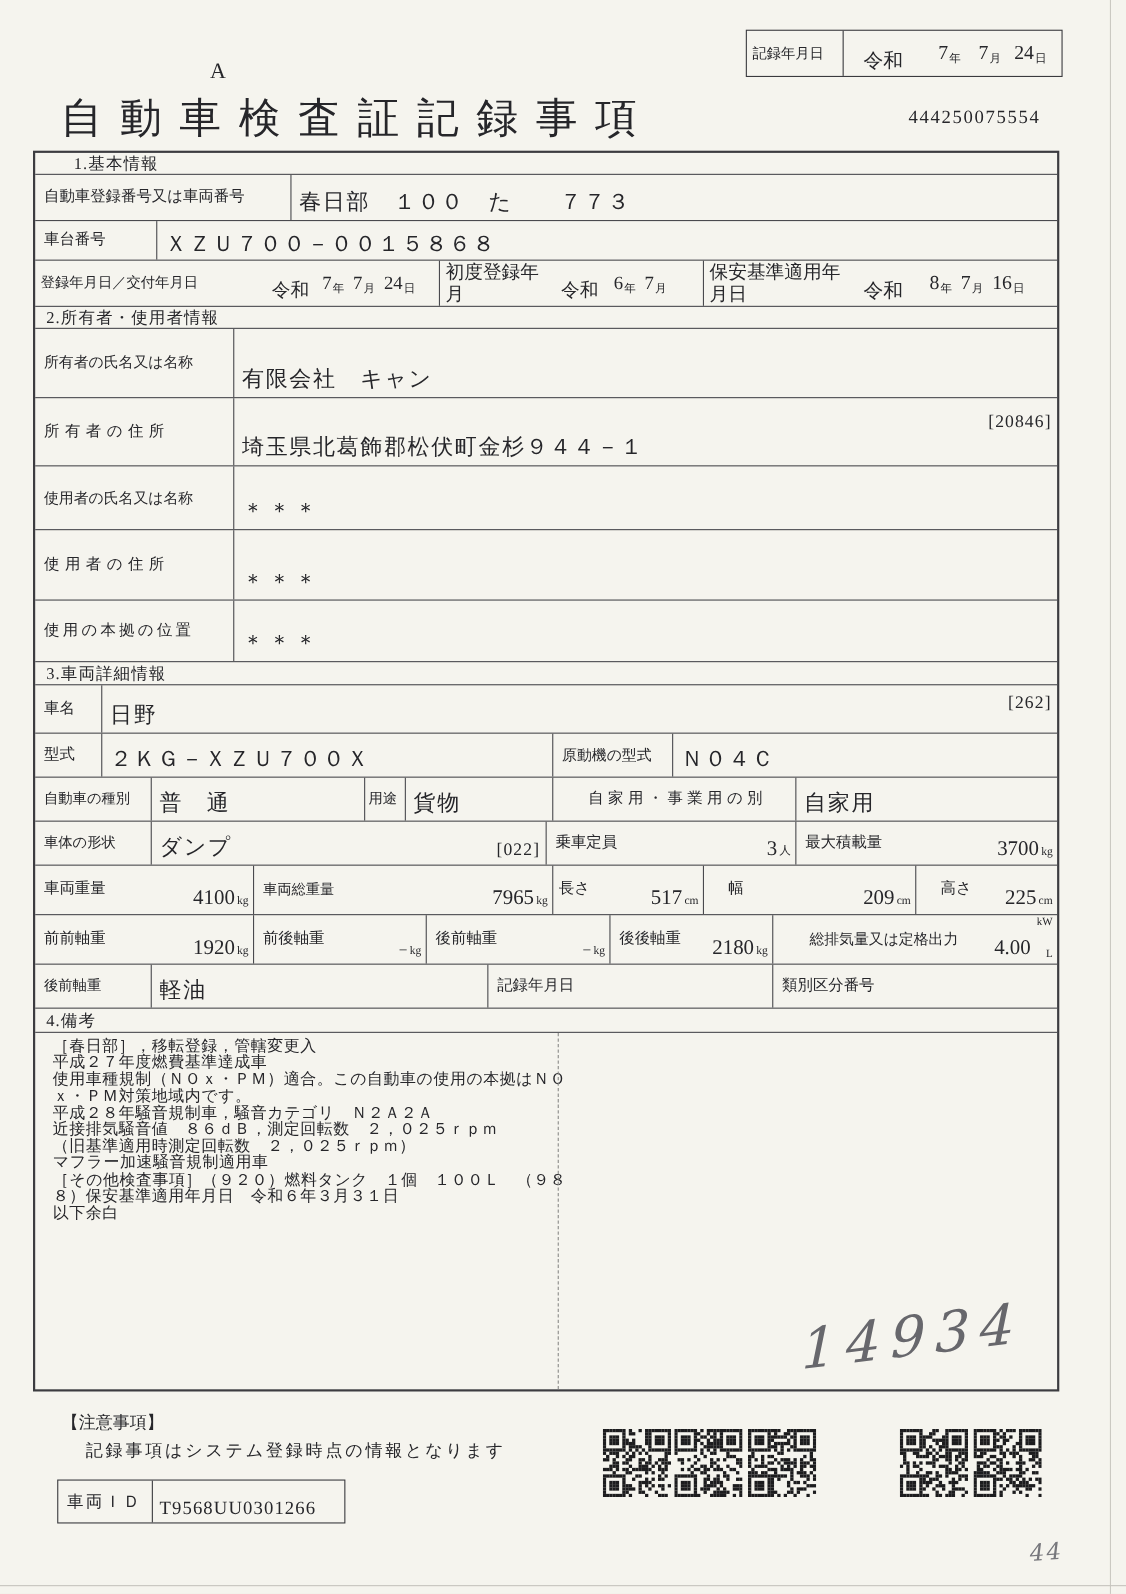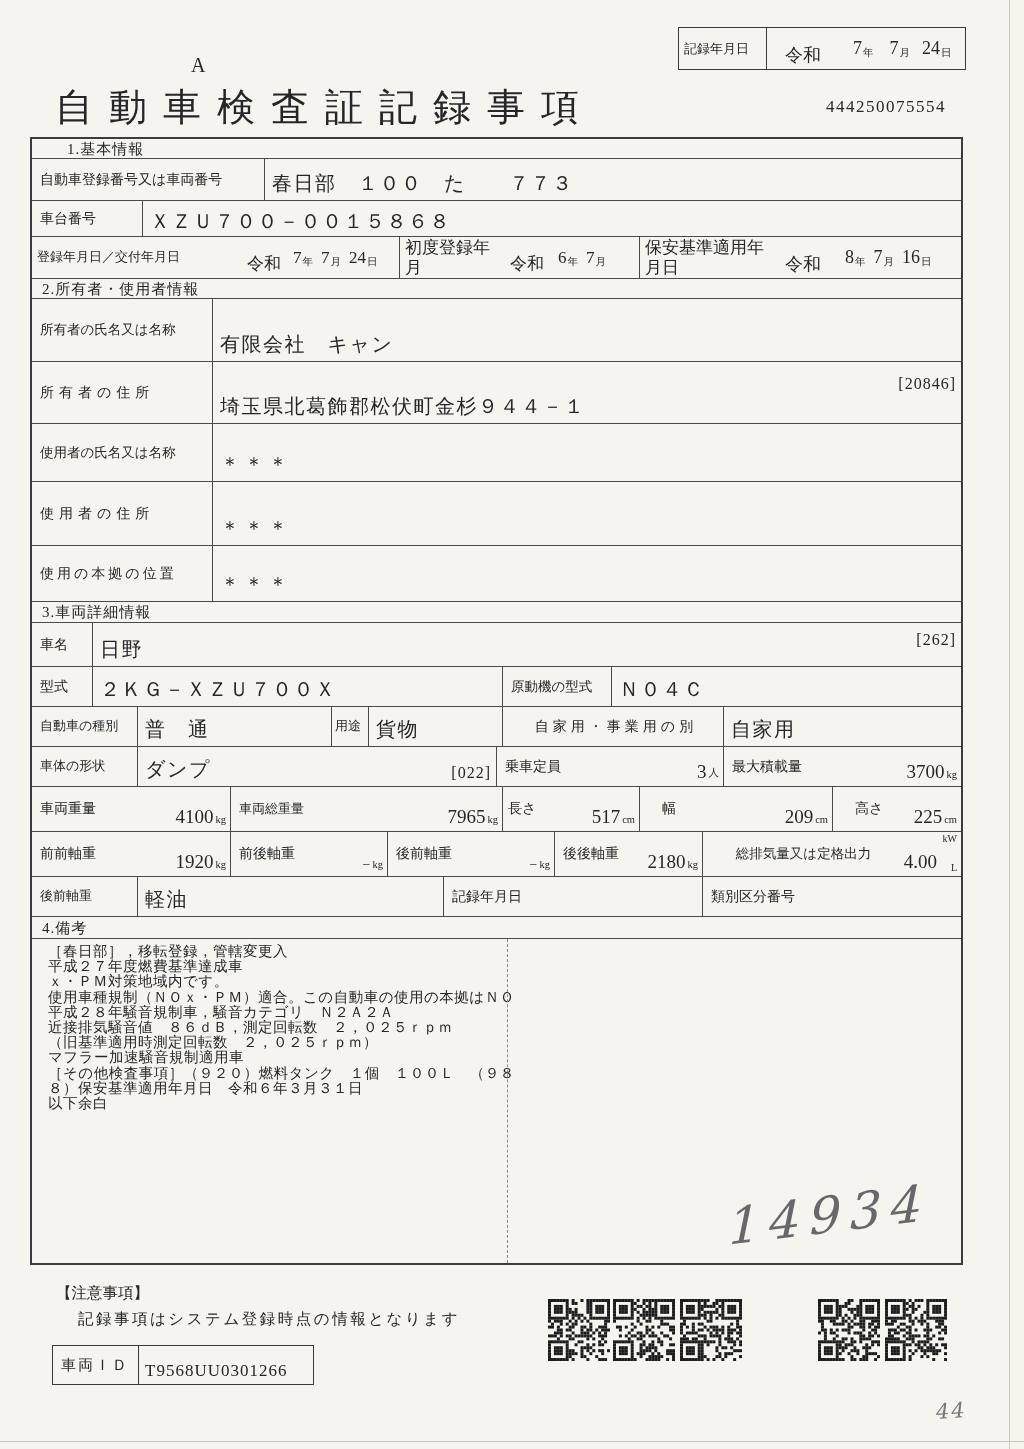--- a/index.html
+++ b/index.html
@@ -268,22 +268,22 @@
       <div class="c val" style="flex:1"></div>
     </div>
 
     <div class="row sec" style="height:22px">4.備考</div>
 
     <div class="row remarks" style="height:325px">
       <div class="rdash"></div>
       <div class="rtext">
         <div>［春日部］，移転登録，管轄変更入</div>
         <div>平成２７年度燃費基準達成車</div>
+        <div>使用車種規制（ＮＯｘ・ＰＭ）適合。この自動車の使用の本拠はＮＯ</div>
         <div>ｘ・ＰＭ対策地域内です。</div>
-        <div>使用車種規制（ＮＯｘ・ＰＭ）適合。この自動車の使用の本拠はＮＯ</div>
         <div>平成２８年騒音規制車，騒音カテゴリ　Ｎ２Ａ２Ａ</div>
         <div>近接排気騒音値　８６ｄＢ，測定回転数　２，０２５ｒｐｍ</div>
         <div>（旧基準適用時測定回転数　２，０２５ｒｐｍ）</div>
         <div>マフラー加速騒音規制適用車</div>
         <div>［その他検査事項］（９２０）燃料タンク　１個　１００Ｌ　（９８</div>
         <div>８）保安基準適用年月日　令和６年３月３１日</div>
         <div>以下余白</div>
       </div>
     </div>
 

